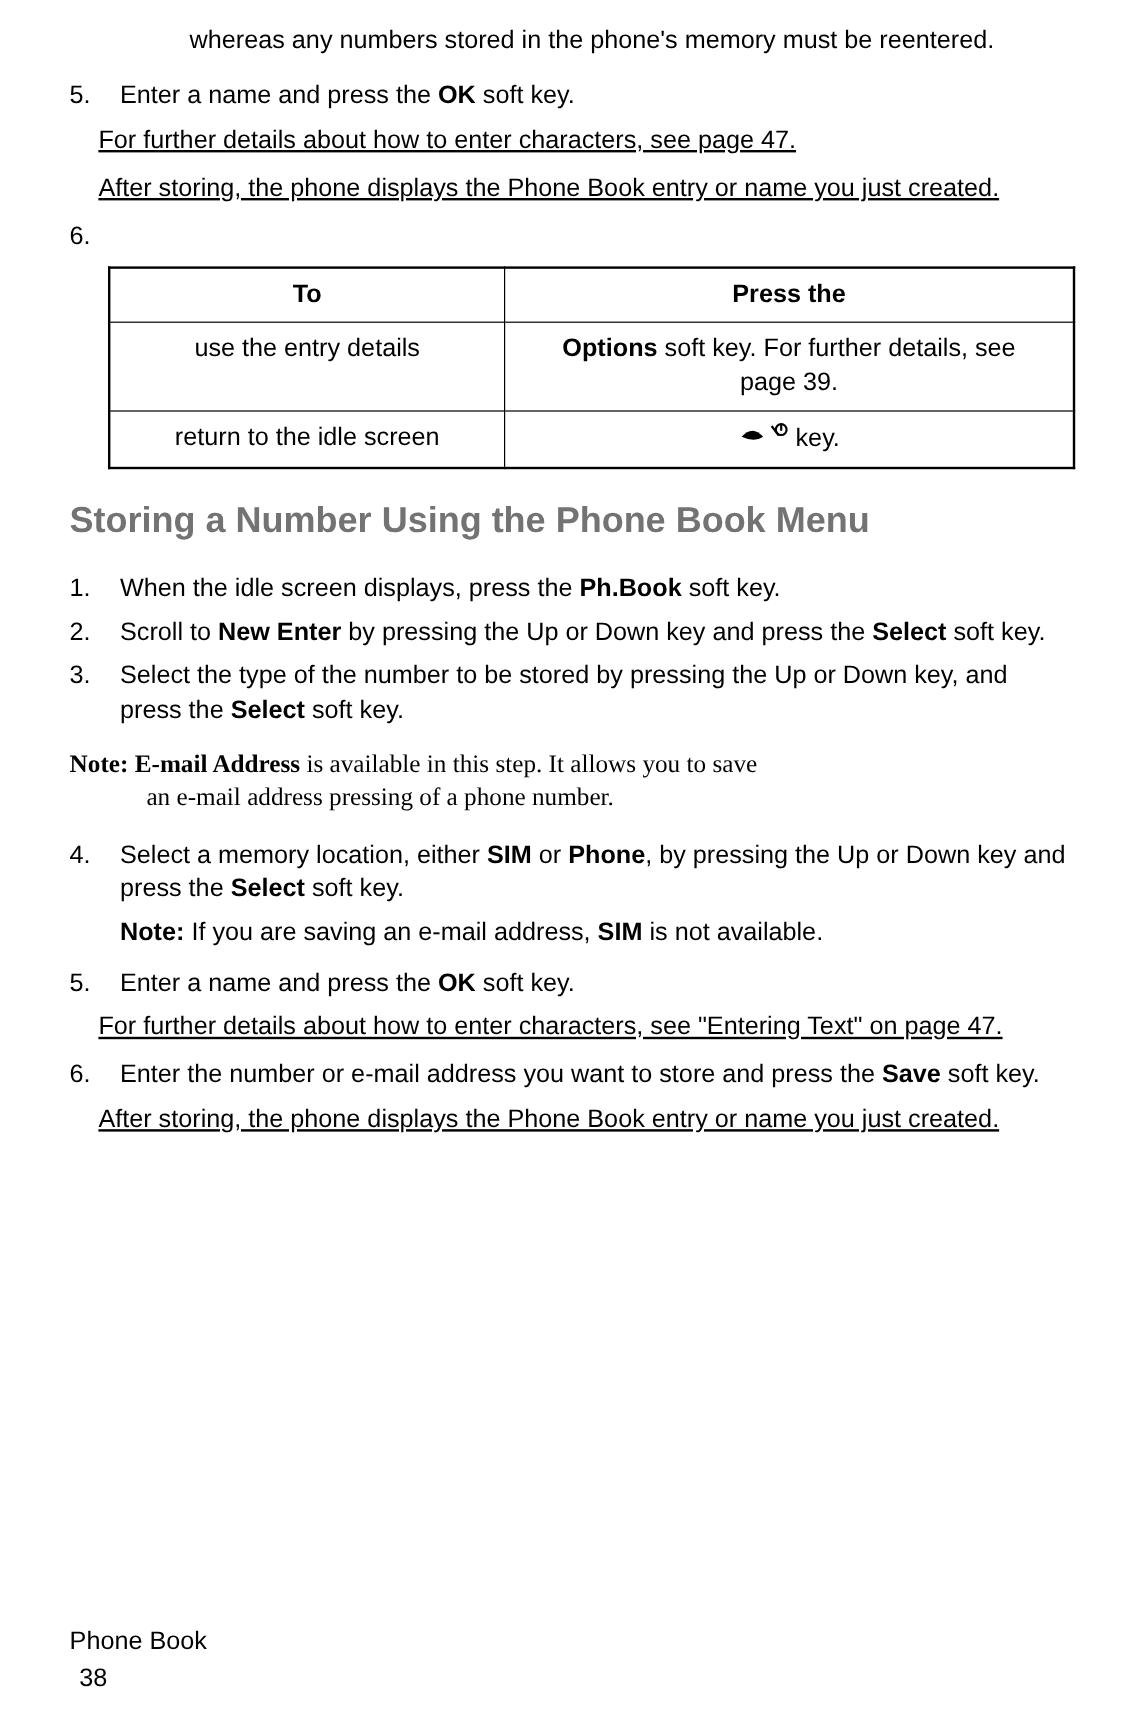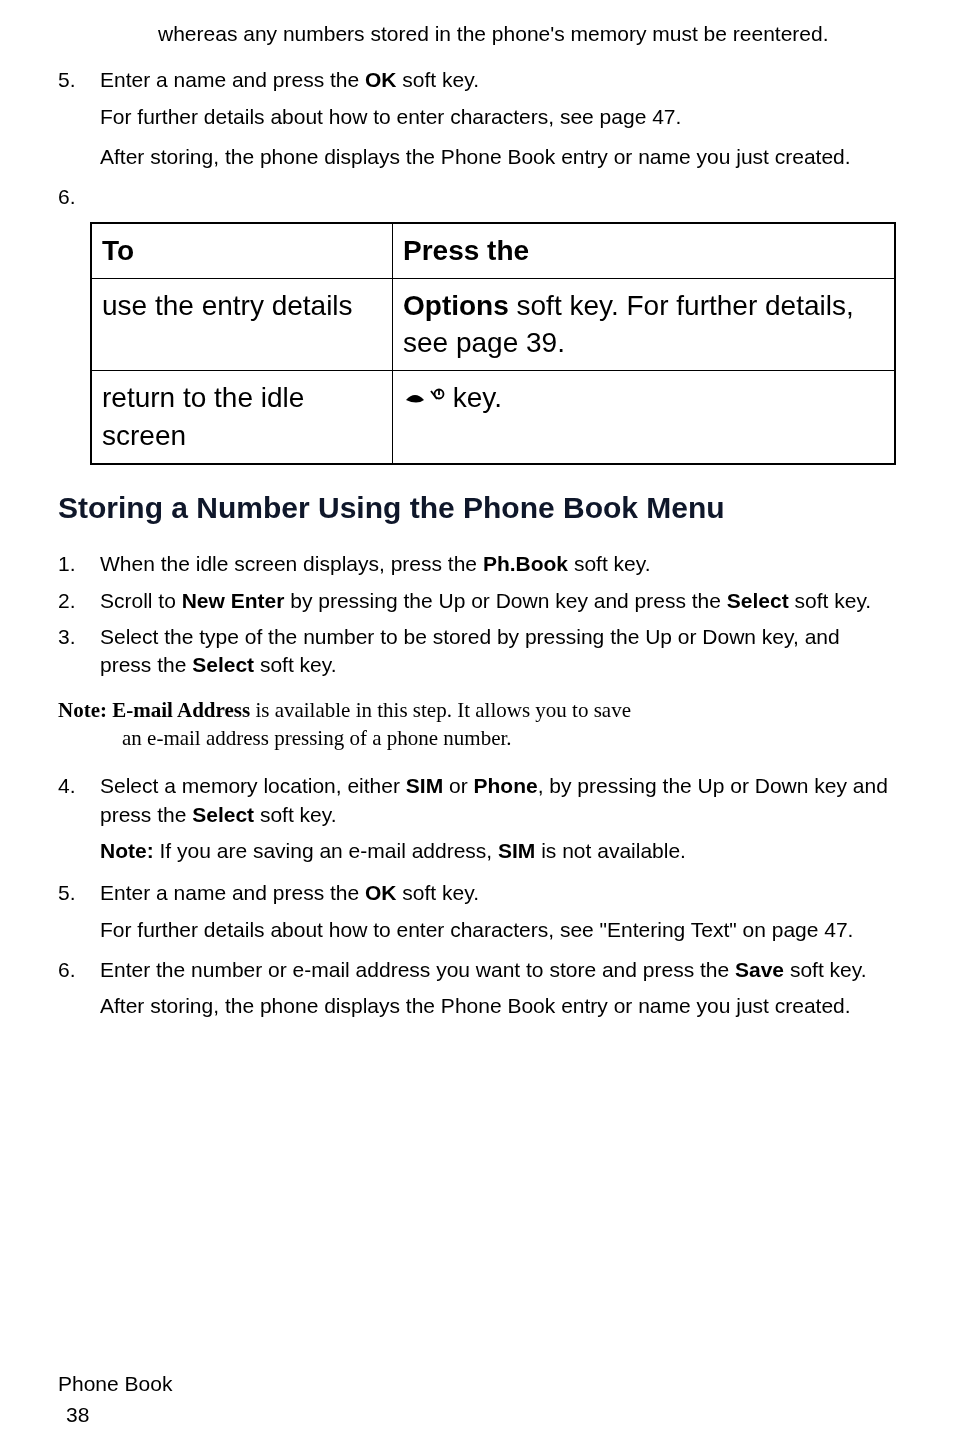--- a/index.html
+++ b/index.html
@@ -27,73 +27,74 @@
     margin-bottom: 8px;
   }
   .list-num {
     width: 42px;
     flex-shrink: 0;
   }
   .list-body {
     flex: 1;
   }
   .sub-para {
-    margin-left: 42px;
+    margin-left: 24px;
     margin-bottom: 12px;
+    text-decoration: underline;
   }
   .lone-num {
     margin-top: 10px;
     margin-bottom: 10px;
   }
   table.instr {
     border-collapse: collapse;
     margin-left: 32px;
     width: 806px;
     border: 2px solid #000;
     margin-bottom: 24px;
     margin-top: 6px;
   }
   table.instr th, table.instr td {
     border: 1px solid #000;
-    padding: 8px 10px;
-    text-align: left;
+    padding: 8px 24px;
+    text-align: center;
     vertical-align: top;
-    font-size: 28px;
+    font-size: 21px;
   }
   table.instr th {
     font-weight: bold;
   }
   .col-to { width: 280px; }
   .icon-end {
     display: inline-block;
     vertical-align: middle;
   }
   h2.section {
-    color: #0f172a;
+    color: #737373;
     font-size: 30px;
     font-weight: bold;
     margin: 10px 0 24px 0;
     line-height: 1.25;
   }
   .note-block {
     margin: 16px 0 20px 0;
     font-family: Liberation Serif, serif;
   }
   .note-indent {
     margin-left: 64px;
   }
   .sub-note {
     margin-left: 42px;
     margin-top: 8px;
     margin-bottom: 14px;
   }
   .footer {
     position: absolute;
     left: 58px;
-    bottom: 4px;
+    bottom: 20px;
     font-size: 21px;
   }
   .page-num {
     margin-left: 8px;
     margin-top: 2px;
   }
   b { font-weight: bold; }
 </style>
 </head>
 <body>

